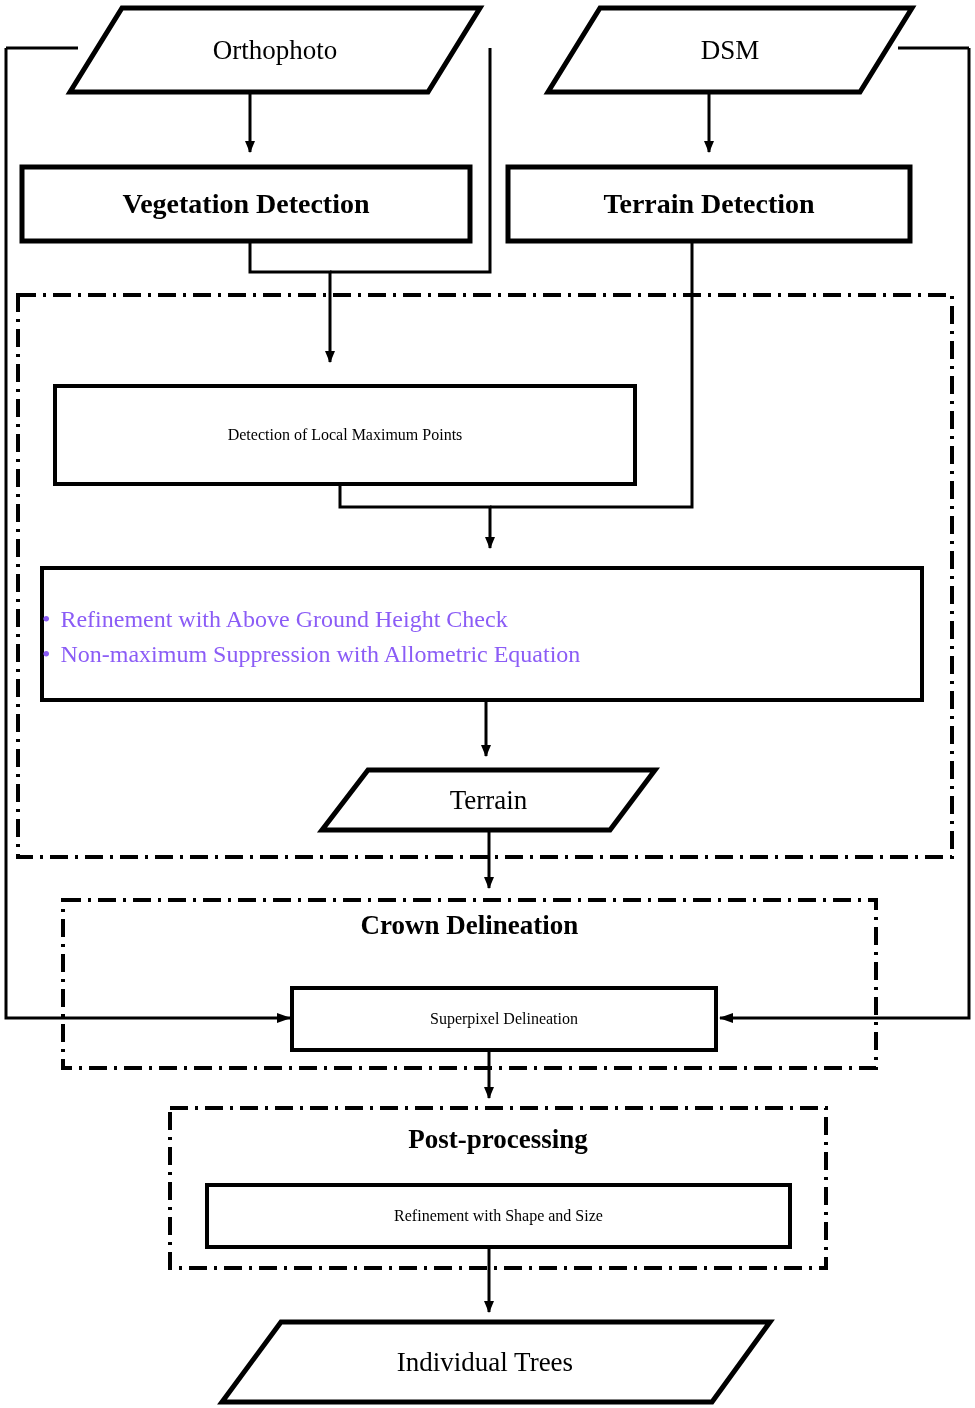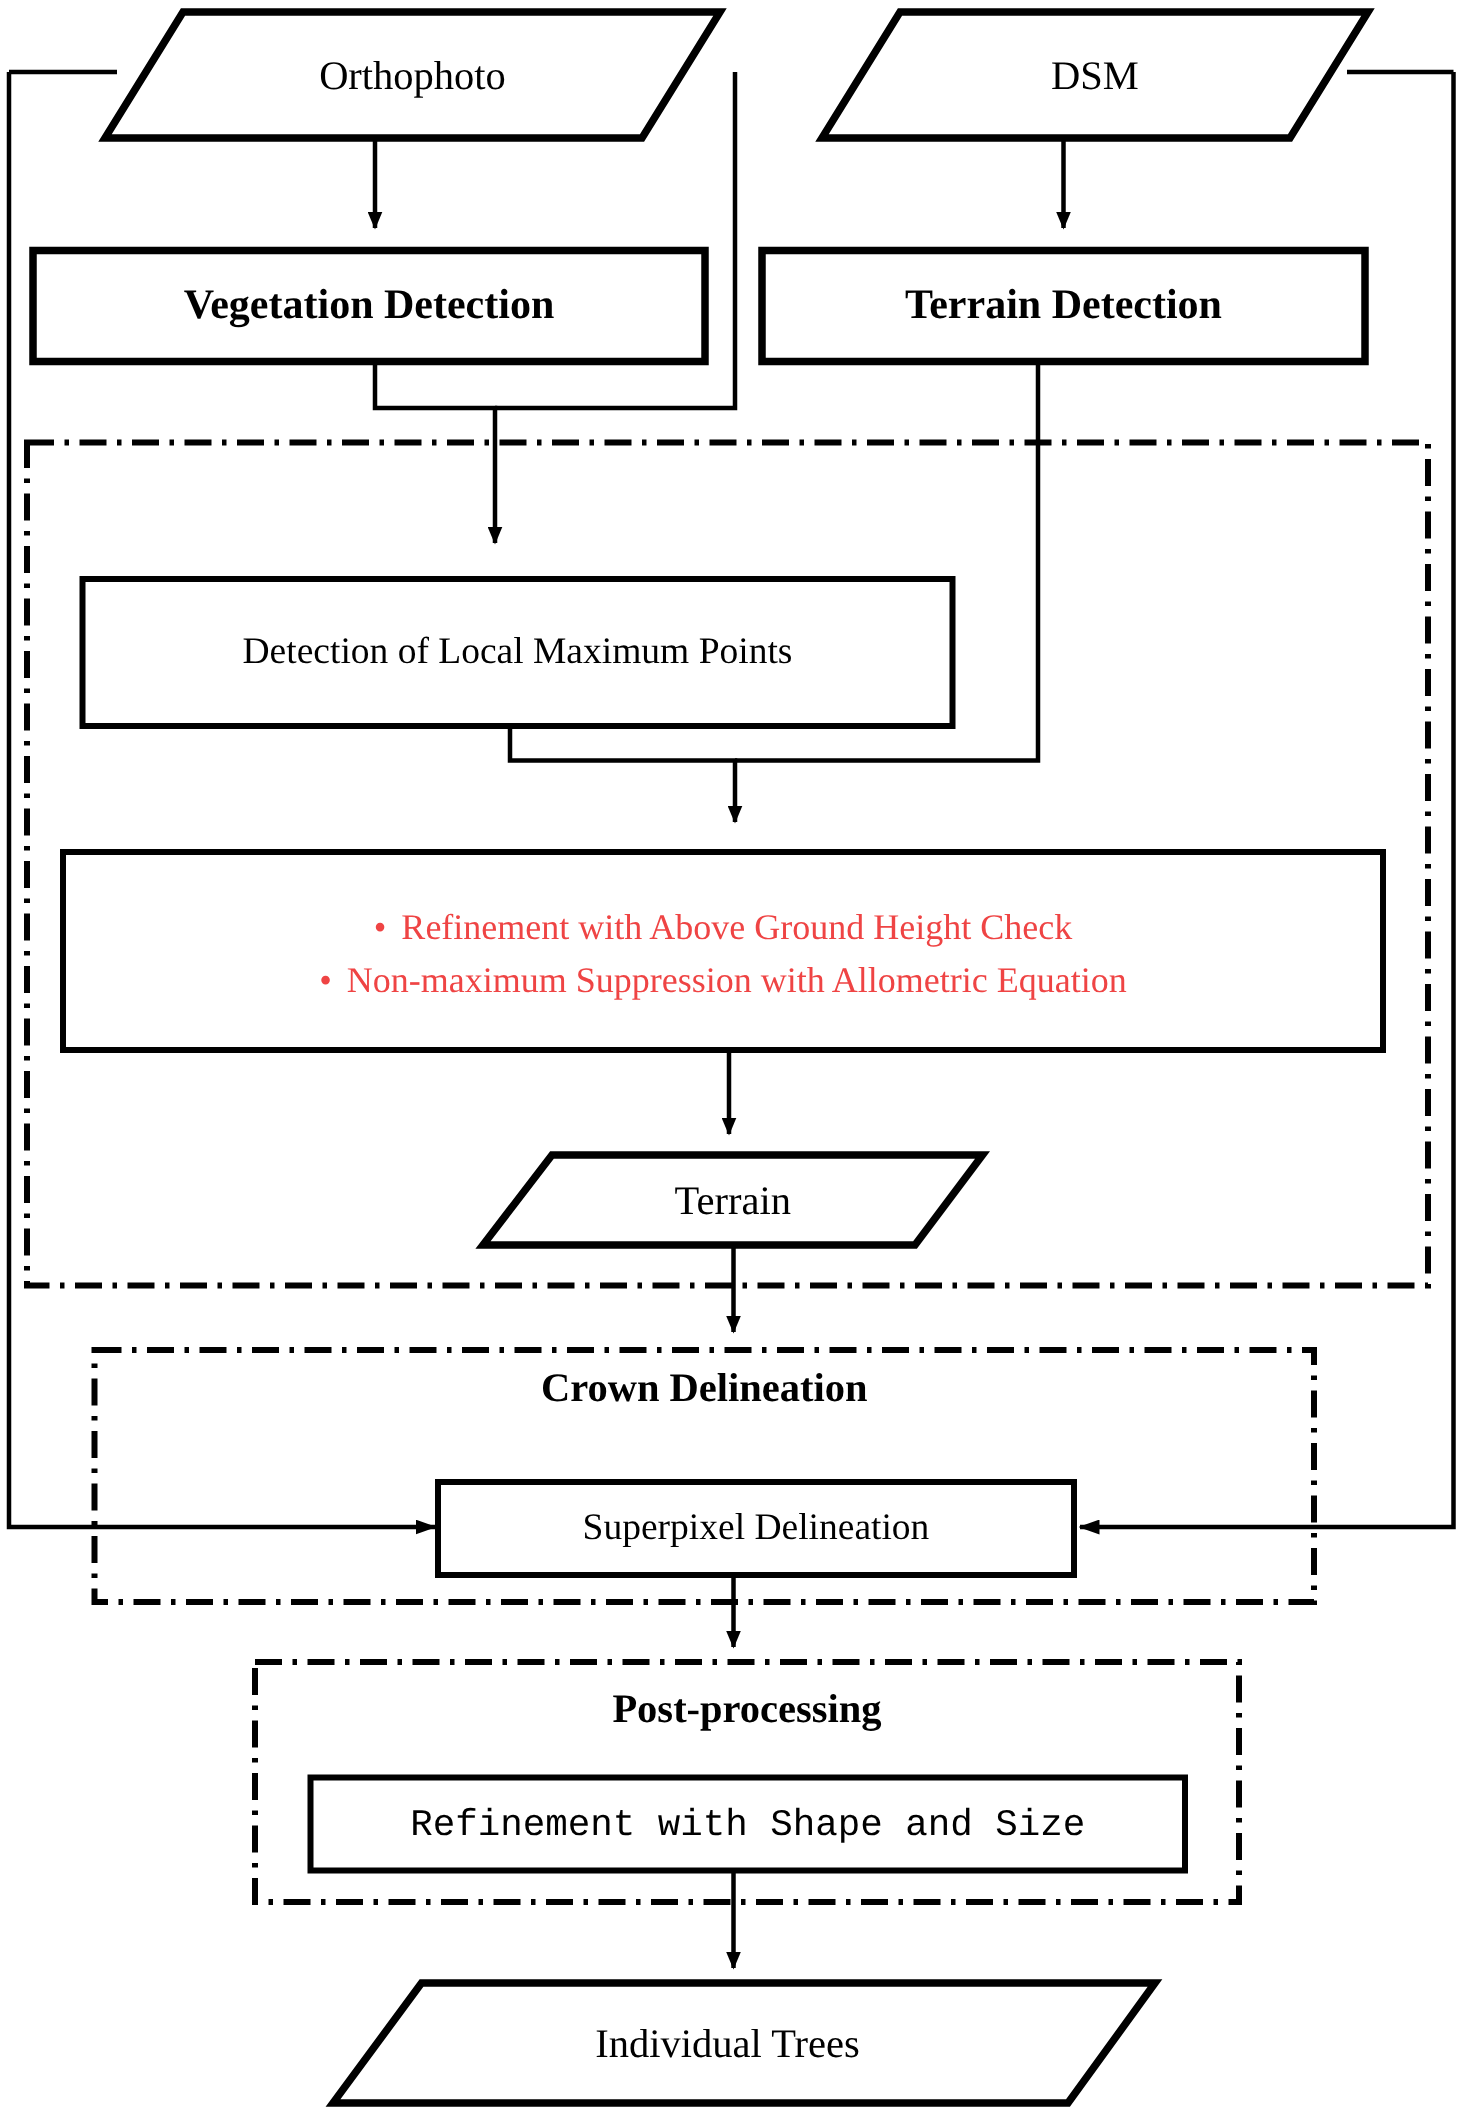--- a/index.html
+++ b/index.html
@@ -28,29 +28,28 @@
     align-items: center;
     justify-content: center;
     text-align: center;
     color: #000000;
     font-family: "Liberation Serif", "DejaVu Serif", serif;
     pointer-events: none;
     white-space: nowrap;
   }
   .lbl-io { font-size: 27px; font-weight: 400; }
   .lbl-proc-bold { font-size: 28px; font-weight: 700; }
-  .lbl-proc { font-size: 25px; font-weight: 400; }
+  .lbl-proc { font-size: 16px; font-weight: 400; }
   .lbl-group { font-size: 27px; font-weight: 700; }
   .bullet-list {
     position: absolute;
-    color: #ef4444;
+    color: #8b5cf6;
     font-family: "Liberation Serif", "DejaVu Serif", serif;
     font-size: 24px;
     line-height: 1.45;
-    text-align: center;
     pointer-events: none;
   }
   .bullet-row { white-space: nowrap; }
   .bullet-dot { display: inline-block; margin-right: 10px; }
 </style>
 </head>
 <body>
 
 <div id="diagram-root">
 
@@ -143,17 +142,17 @@
   </div>
 
   <div class="node-label lbl-io" style="left:322px; top:770px; width:333px; height:60px;">Terrain</div>
 
   <div class="node-label lbl-group" style="left:63px; top:905px; width:813px; height:40px;">Crown Delineation</div>
 
   <div class="node-label lbl-proc" style="left:292px; top:988px; width:424px; height:62px;">Superpixel Delineation</div>
 
   <div class="node-label lbl-group" style="left:170px; top:1102px; width:656px; height:42px;margin-top:16px;">Post-processing</div>
 
-  <div class="node-label lbl-proc" style="left:207px; top:1185px; width:583px; height:62px;font-family:Liberation Mono, monospace;">Refinement with Shape and Size</div>
+  <div class="node-label lbl-proc" style="left:207px; top:1185px; width:583px; height:62px;">Refinement with Shape and Size</div>
 
   <div class="node-label lbl-io" style="left:240px; top:1322px; width:490px; height:80px;">Individual Trees</div>
 
 </div>
 
 </body></html>

